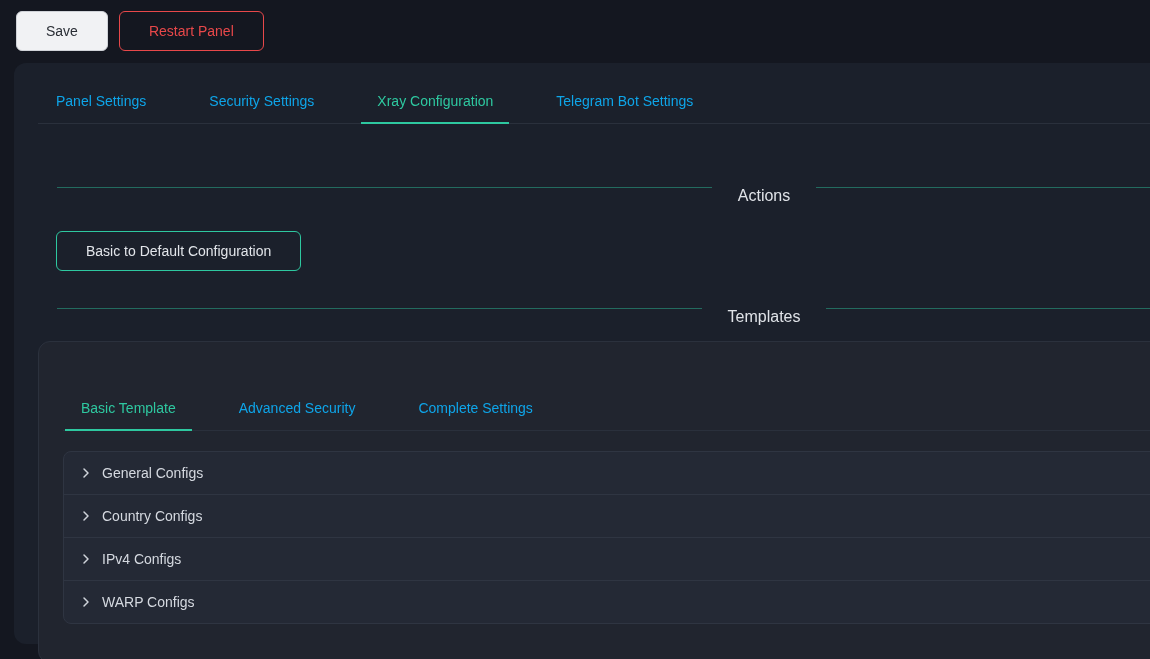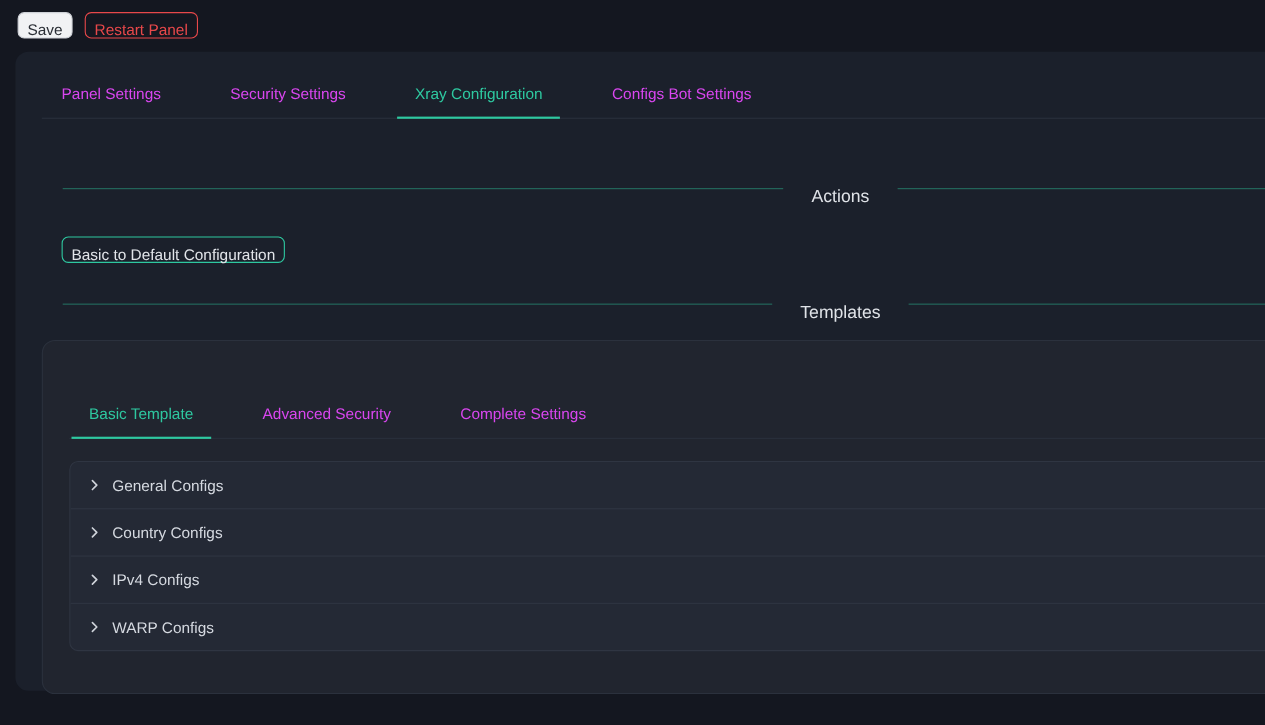--- a/index.html
+++ b/index.html
@@ -17,22 +17,22 @@
 
   
   .toolbar {
     padding: 11px 16px 12px;
     display: flex;
     align-items: center;
   }
   .btn {
     font-family: inherit;
     font-size: 14px;
-    height: 24px;
-    padding: 0 8px;
+    height: 40px;
+    padding: 0 29px;
     border-radius: 6px;
     cursor: pointer;
     background: transparent;
     line-height: 30px;
   }
   .btn-save {
     background: #f1f2f4;
     color: #2a2e35;
     border: 1px solid #cfd2d7;
   }
@@ -56,21 +56,21 @@
   .tabbar {
     display: flex;
     column-gap: 31px;
     padding-left: 2px;
     border-bottom: 1px solid #2a303c;
   }
   .tab {
     position: relative;
     padding: 10px 16px 14px;
     font-size: 14px;
-    color: #d946ef;
+    color: #0ea5e9;
     cursor: pointer;
     white-space: nowrap;
   }
   .tab.active { color: var(--accent); }
   .tab.active::after {
     content: "";
     position: absolute;
     left: 0; right: 0; bottom: -1px;
     height: 2px;
     background: var(--accent);
@@ -148,21 +148,21 @@
   <button class="btn btn-save">Save</button>
   <button class="btn btn-restart">Restart Panel</button>
 </div>
 
 <div class="card">
 
   <div class="tabbar">
     <div class="tab">Panel Settings</div>
     <div class="tab">Security Settings</div>
     <div class="tab active">Xray Configuration</div>
-    <div class="tab">Configs Bot Settings</div>
+    <div class="tab">Telegram Bot Settings</div>
   </div>
 
   <div class="divider">
     <span class="line"></span>
     <span class="divider-text">Actions</span>
     <span class="line"></span>
   </div>
 
   <button class="btn btn-reset">Basic to Default Configuration</button>
 

